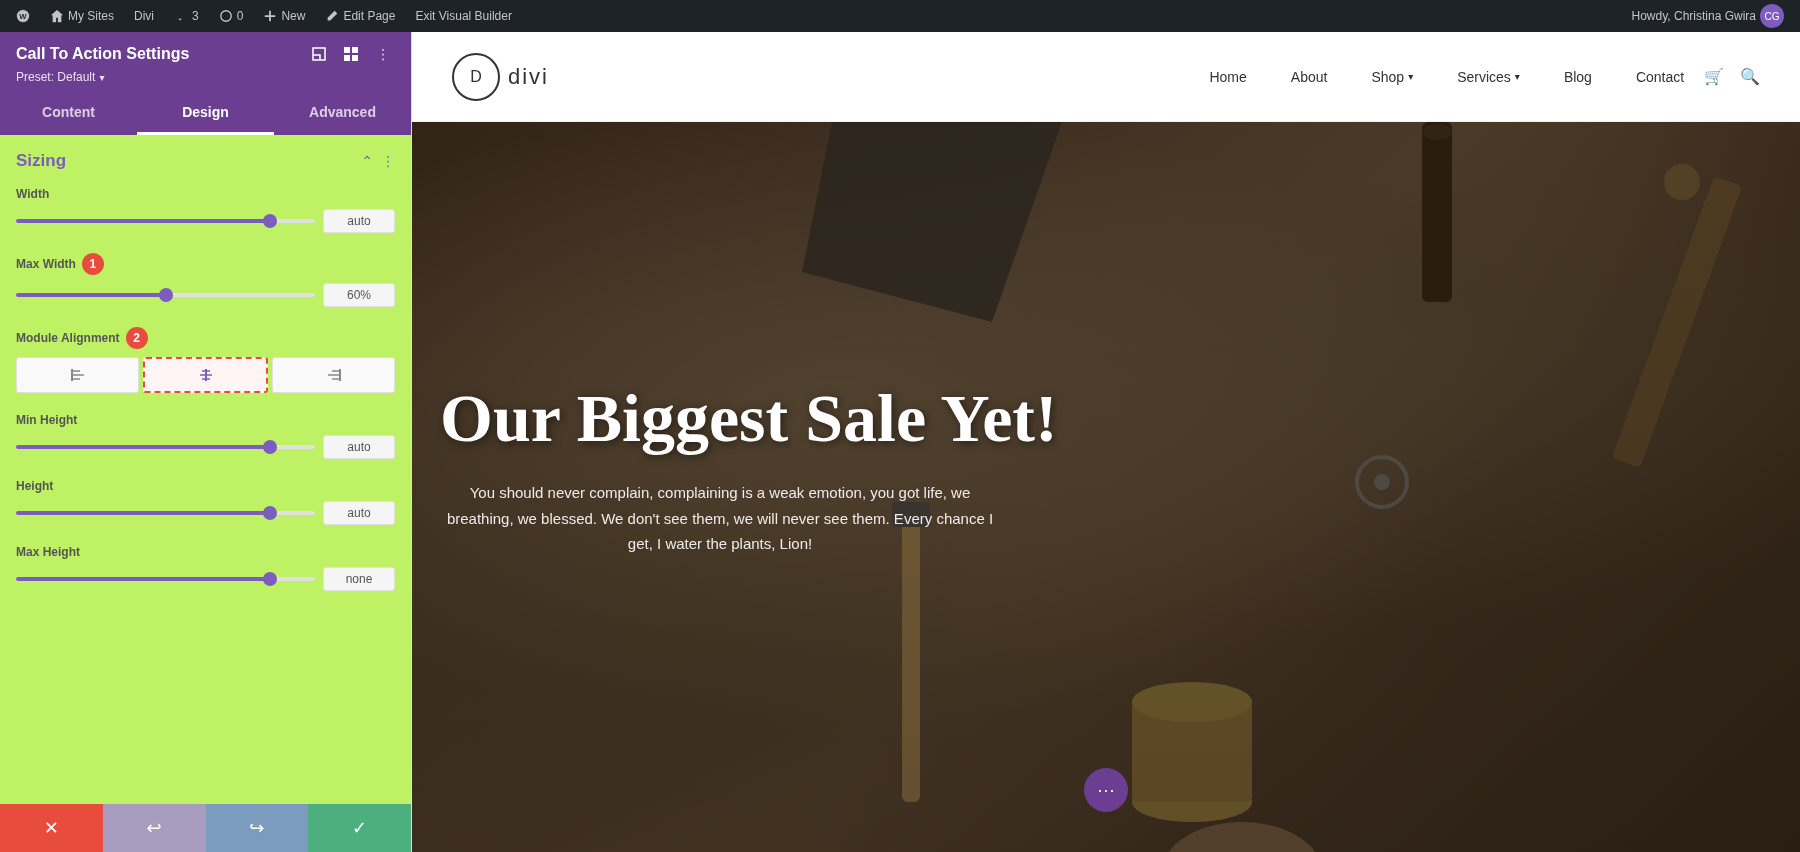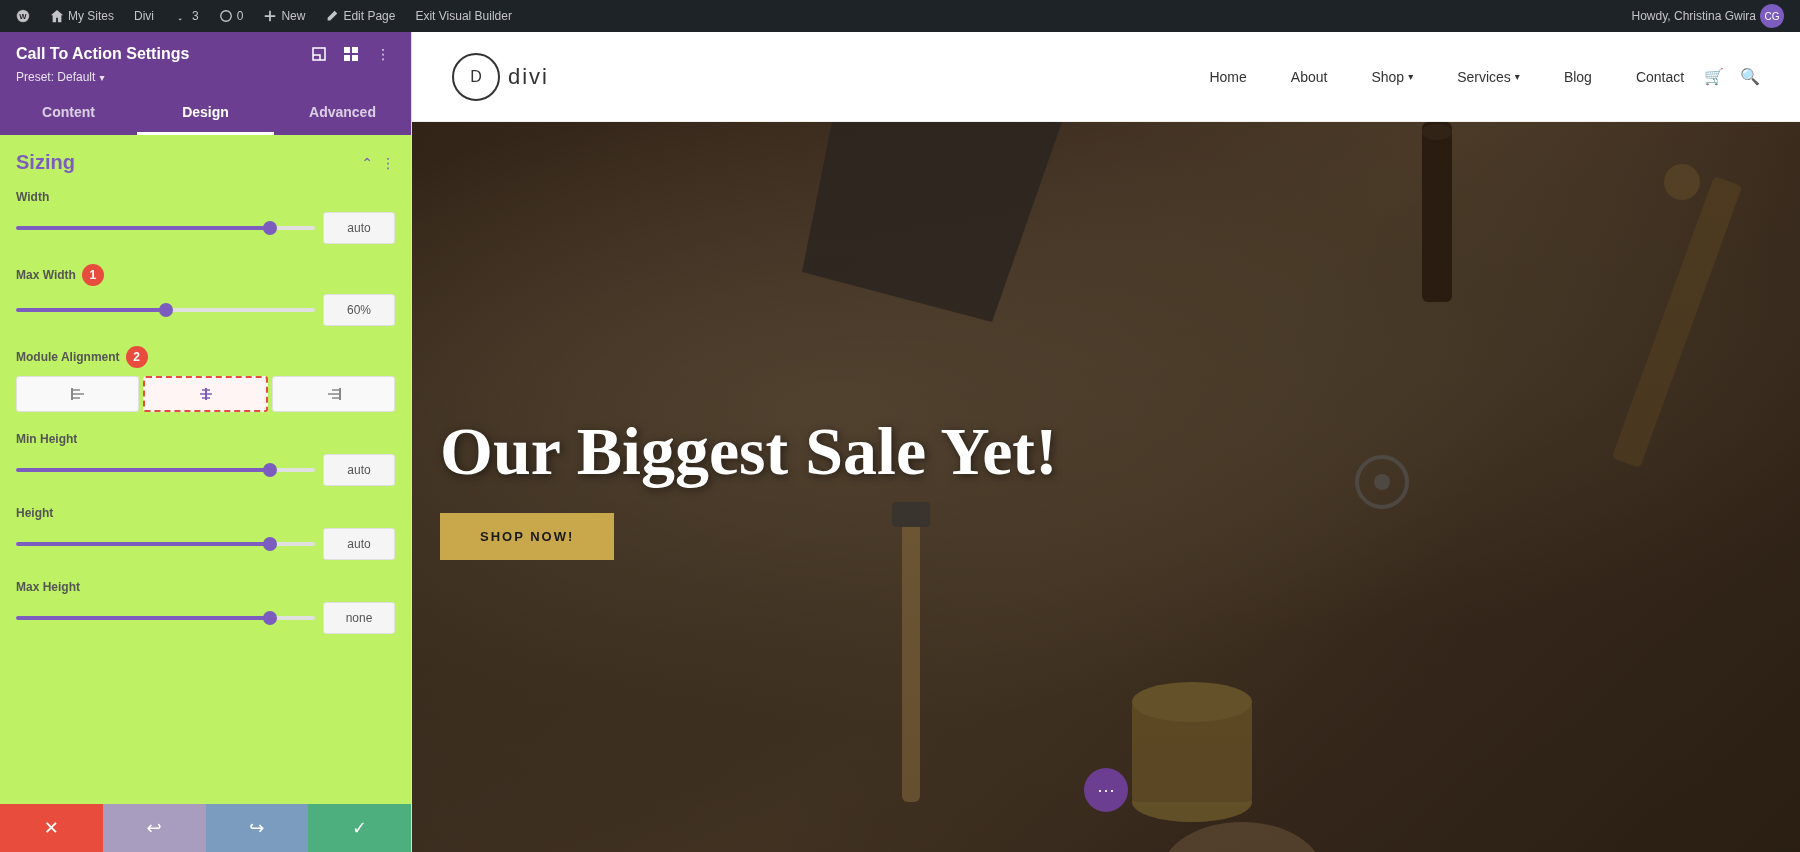--- a/index.html
+++ b/index.html
@@ -123,21 +123,21 @@
     }
 
     
     .section-header {
       display: flex;
       align-items: center;
       justify-content: space-between;
       margin-bottom: 16px;
     }
     .section-title {
-      font-size: 20px;
+      font-size: 17px;
       font-weight: 600;
       color: #7c5cbf;
     }
     .section-header-icons {
       display: flex;
       gap: 8px;
       align-items: center;
     }
     .section-icon {
       cursor: pointer;
@@ -197,21 +197,21 @@
       position: absolute;
       width: 14px;
       height: 14px;
       background: #7c5cbf;
       border-radius: 50%;
       top: 50%;
       transform: translateY(-50%);
     }
     .slider-input {
       width: 72px;
-      height: 32px;
+      height: 24px;
       border: 1px solid #e0e0e0;
       border-radius: 3px;
       text-align: center;
       font-size: 12px;
       color: #555;
       background: #f5f5f5;
       padding: 0 13px;
     }
 
     
@@ -677,21 +677,21 @@
           <circle cx="970" cy="360" r="8" fill="#888"></circle>
 
           <ellipse cx="830" cy="750" rx="80" ry="50" fill="#c49a6c" opacity="0.7"></ellipse>
         </svg>
       </div>
       <div class="hero-bg"></div>
       <div class="hero-content">
         <h1 class="hero-title">
           <span>Our Biggest Sale Yet!</span>
         </h1>
-        <button class="hero-btn">SHOP NOW!</button>
+        <p class="hero-subtitle">You should never complain, complaining is a weak emotion, you got life, we breathing, we blessed. We don't see them, we will never see them. Every chance I get, I water the plants, Lion!</p>
       </div>
       <div class="fab">
         <div class="fab-btn">···</div>
       </div>
     </div>
 
   </div>
 </div>
 
 </body></html>

